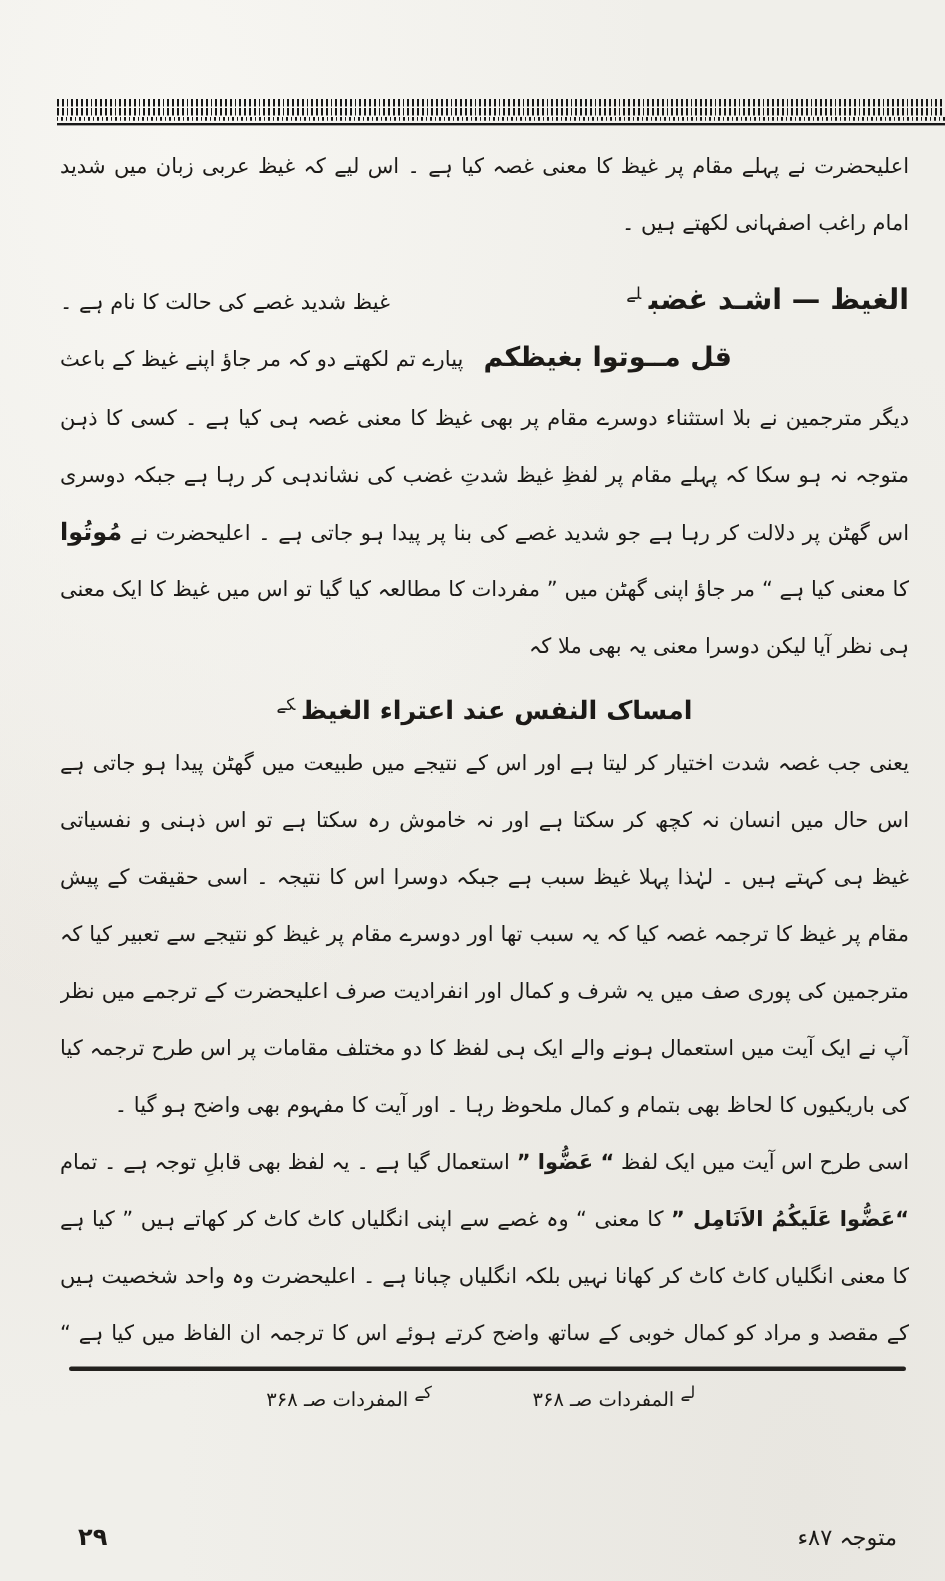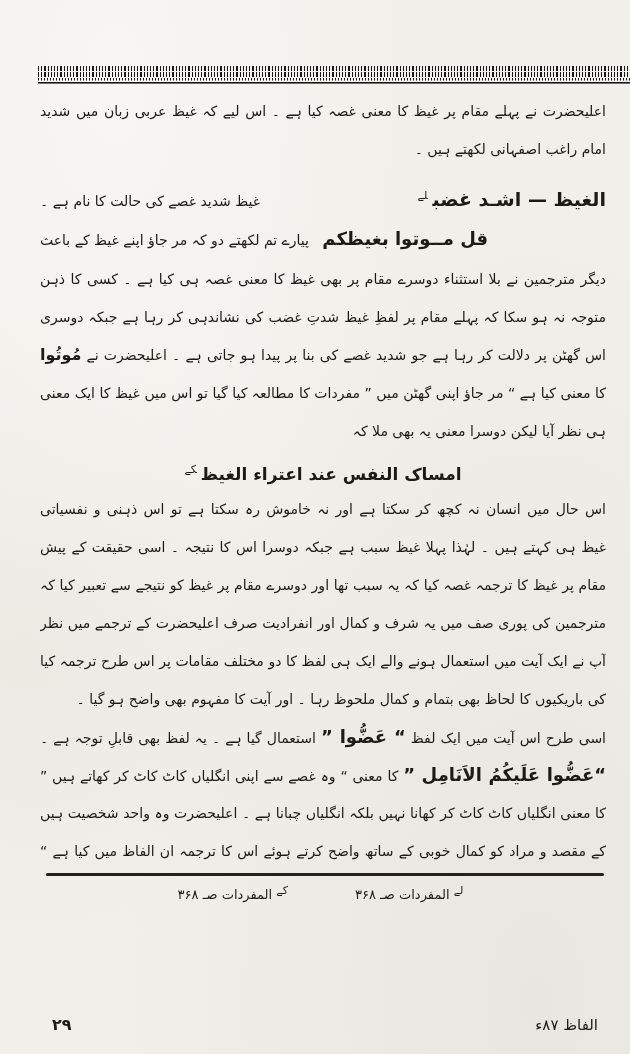--- a/index.html
+++ b/index.html
@@ -43,21 +43,21 @@
     height:44px;line-height:44px;overflow:hidden;
   }
   .quote-row.q1{margin-top:6px;}
   .quote-row .arabic{
     font-weight:bold;font-size:19px;letter-spacing:.5px;white-space:nowrap;
   }
   .quote-row .trans{font-size:14px;white-space:nowrap;}
   .quote-row.q2{height:42px;line-height:42px;}
   .quote-row.q2 .arabic{font-size:18px;margin-left:0;margin-right:118px;}
   .arabic-inline{font-weight:bold;font-size:16px;letter-spacing:.4px;}
-  .arabic-inline.small{font-size:18px;}
+  .arabic-inline.small{font-size:14px;}
   .marker{font-size:11px;vertical-align:super;margin-right:5px;font-weight:normal;}
   .arabic-center{
     height:40px;line-height:40px;text-align-last:center;
     font-weight:bold;font-size:17px;letter-spacing:.5px;overflow:hidden;
   }
   .footnote-rule{
     margin-top:3px;margin-left:6px;margin-right:2px;
     height:3px;background:#23211e;border-radius:2px;
   }
   .footnotes{
@@ -106,20 +106,21 @@
       </div>
       <div class="line">کا معنی کیا ہے “ مر جاؤ اپنی گھٹن میں ”   مفردات کا مطالعہ کیا گیا تو اس میں غیظ کا ایک معنی تو شدت غضب</div>
       <div class="line short">ہی نظر آیا لیکن دوسرا معنی یہ بھی ملا کہ</div>
     </div>
 
     <div class="arabic-center">
       <span>امساک النفس عند اعتراء الغیظ</span><span class="marker">كے</span>
     </div>
 
     <div>
+      <div class="line">یعنی جب غصہ شدت اختیار کر لیتا ہے اور اس کے نتیجے میں طبیعت میں گھٹن پیدا ہو جاتی ہے</div>
       <div class="line">اس حال میں انسان نہ کچھ کر سکتا ہے اور نہ خاموش رہ سکتا ہے تو اس ذہنی و نفسیاتی کیفیت کو بھی</div>
       <div class="line">غیظ ہی کہتے ہیں ۔ لہٰذا پہلا غیظ سبب ہے جبکہ دوسرا اس کا نتیجہ ۔ اسی حقیقت کے پیش نظر اعلیحضرت نے پہلے</div>
       <div class="line">مقام پر غیظ کا ترجمہ غصہ کیا کہ یہ سبب تھا اور دوسرے مقام پر غیظ کو نتیجے سے تعبیر کیا کہ یہ مسبب تھا ۔</div>
     </div>
 
     <div>
       <div class="line">مترجمین کی پوری صف میں یہ شرف و کمال اور انفرادیت صرف اعلیحضرت کے ترجمے میں نظر آتا ہے کہ</div>
       <div class="line">آپ نے ایک آیت میں استعمال ہونے والے ایک ہی لفظ کا دو مختلف مقامات پر اس طرح ترجمہ کیا کہ لغت</div>
       <div class="line short">کی باریکیوں کا لحاظ بھی بتمام و کمال ملحوظ رہا ۔ اور آیت کا مفہوم بھی واضح ہو گیا ۔</div>
     </div>
@@ -147,17 +148,17 @@
       </span>
       <span class="fn">
         <span class="marker">كے</span>
         <span>المفردات صـ ۳۶۸</span>
       </span>
     </div>
 
   </div>
 
   <div class="page-footer">
-    <span>الفاظ ۸۷ء</span>
+    <span>متوجہ ۸۷ء</span>
     <span class="page-num">۲۹</span>
   </div>
 
 </div>
 
 </body></html>

